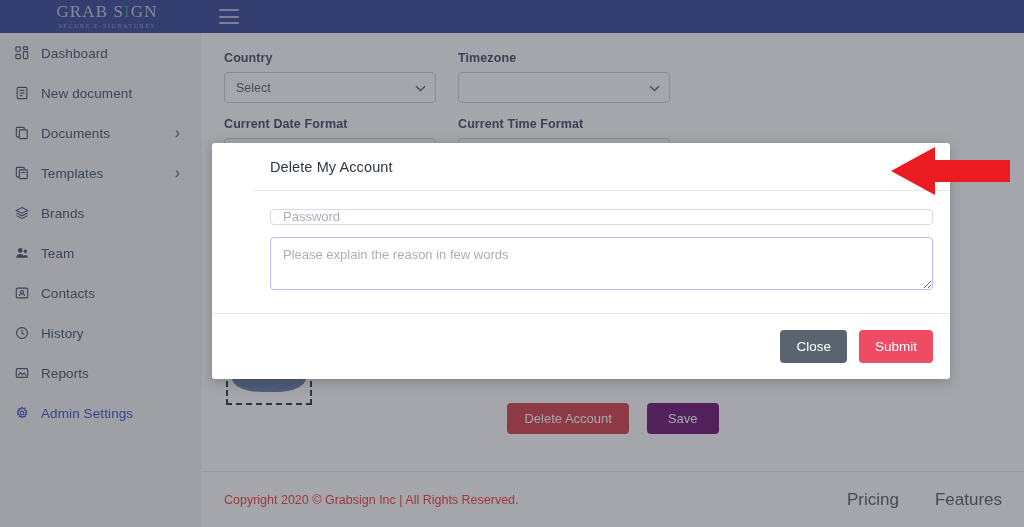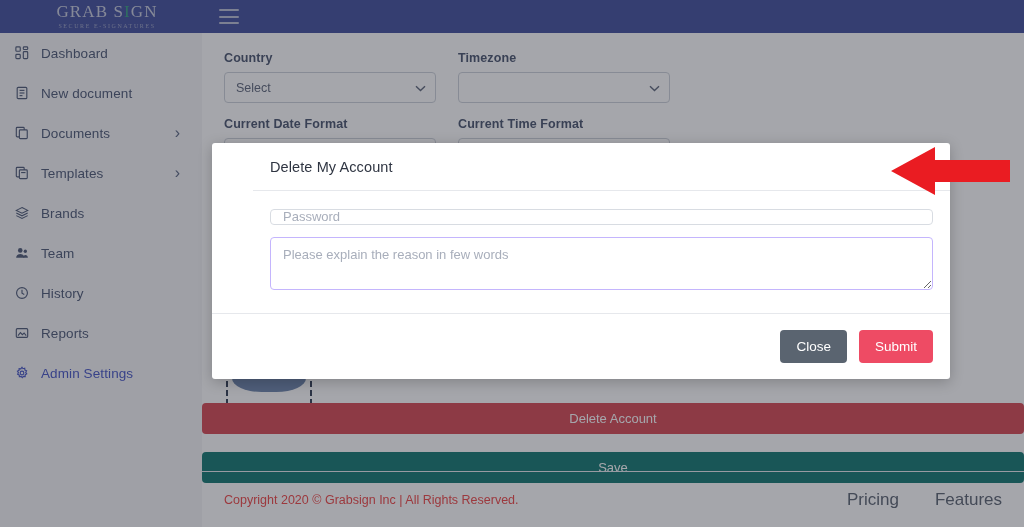--- a/index.html
+++ b/index.html
@@ -99,29 +99,29 @@
   }
   .sig-fill {
     position: absolute; left: 4px; top: 4px; right: 4px; bottom: 11px;
     background: #6c84ab;
     border-radius: 0 0 40% 40% / 0 0 60% 60%;
   }
 
   
   .actions {
     position: absolute; left: 0; top: 370px; width: 822px;
-    display: flex; justify-content: center; gap: 18px; flex-direction: column;
+    display: flex; justify-content: center; gap: 18px;
   }
   .btn {
     border: 0; border-radius: 4px; cursor: pointer;
     font-size: 13px; font-family: "Liberation Sans", sans-serif;
     color: #fff; padding: 9px 17px; line-height: 1;
   }
   .btn-delete { background: #d64550; }
-  .btn-save { background: #0f766e; padding: 9px 21px; }
+  .btn-save { background: #701a75; padding: 9px 21px; }
 
   
   .footer {
     position: absolute; left: 0; bottom: 0; width: 822px; height: 56px;
     border-top: 1px solid #e9ebef;
     display: flex; align-items: center; justify-content: space-between;
     padding: 0 22px;
   }
   .footer-copy { font-size: 12.5px; color: #ef4444; }
   .footer-links { display: flex; gap: 36px; }
@@ -266,20 +266,30 @@
           <svg width="14" height="14" viewBox="0 0 16 16" fill="currentColor">
               <circle cx="6" cy="5" r="2.6"></circle>
               <path d="M1.3 13.5c0-2.6 2.1-4.3 4.7-4.3s4.7 1.7 4.7 4.3z"></path>
               <circle cx="11.8" cy="6" r="1.9"></circle>
               <path d="M9.4 13.5c0-2 1.2-3.2 2.5-3.2 1.4 0 2.8 1 2.8 3.2z"></path>
             </svg>
         </span>
         <span class="lbl">Team</span>
       </div>
 
+      <div class="nav-item">
+        <span class="ico">
+          <svg width="14" height="14" viewBox="0 0 16 16" fill="none" stroke="currentColor" stroke-width="1.3">
+              <rect x="1.5" y="2.5" width="13" height="11" rx="1.2"></rect>
+              <circle cx="8" cy="6.8" r="1.7"></circle>
+              <path d="M5 11.4c0-1.4 1.4-2.2 3-2.2s3 .8 3 2.2"></path>
+            </svg>
+        </span>
+        <span class="lbl">Contacts</span>
+      </div>
 
       <div class="nav-item">
         <span class="ico">
           <svg width="14" height="14" viewBox="0 0 16 16" fill="none" stroke="currentColor" stroke-width="1.3">
               <circle cx="8" cy="8" r="6.2"></circle>
               <path d="M8 4.4 V8.2 L10.6 9.6"></path>
             </svg>
         </span>
         <span class="lbl">History</span>
       </div>

